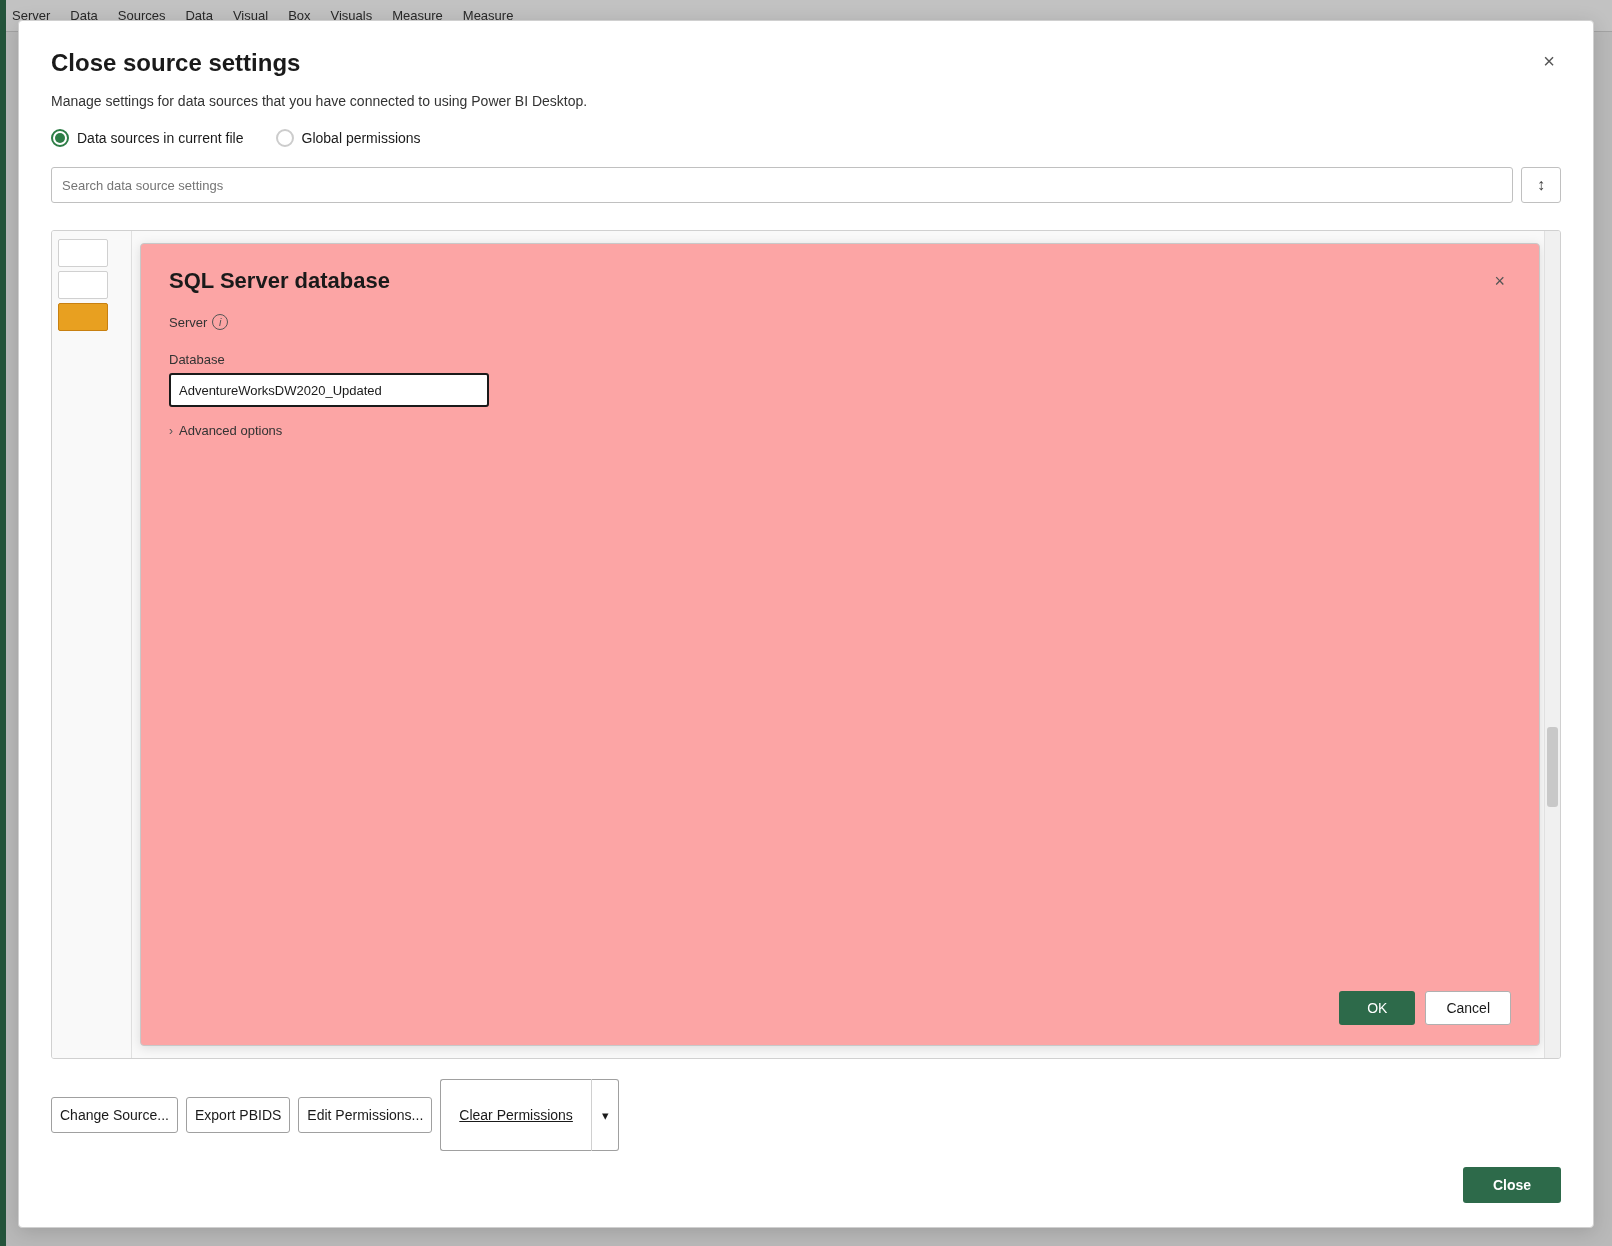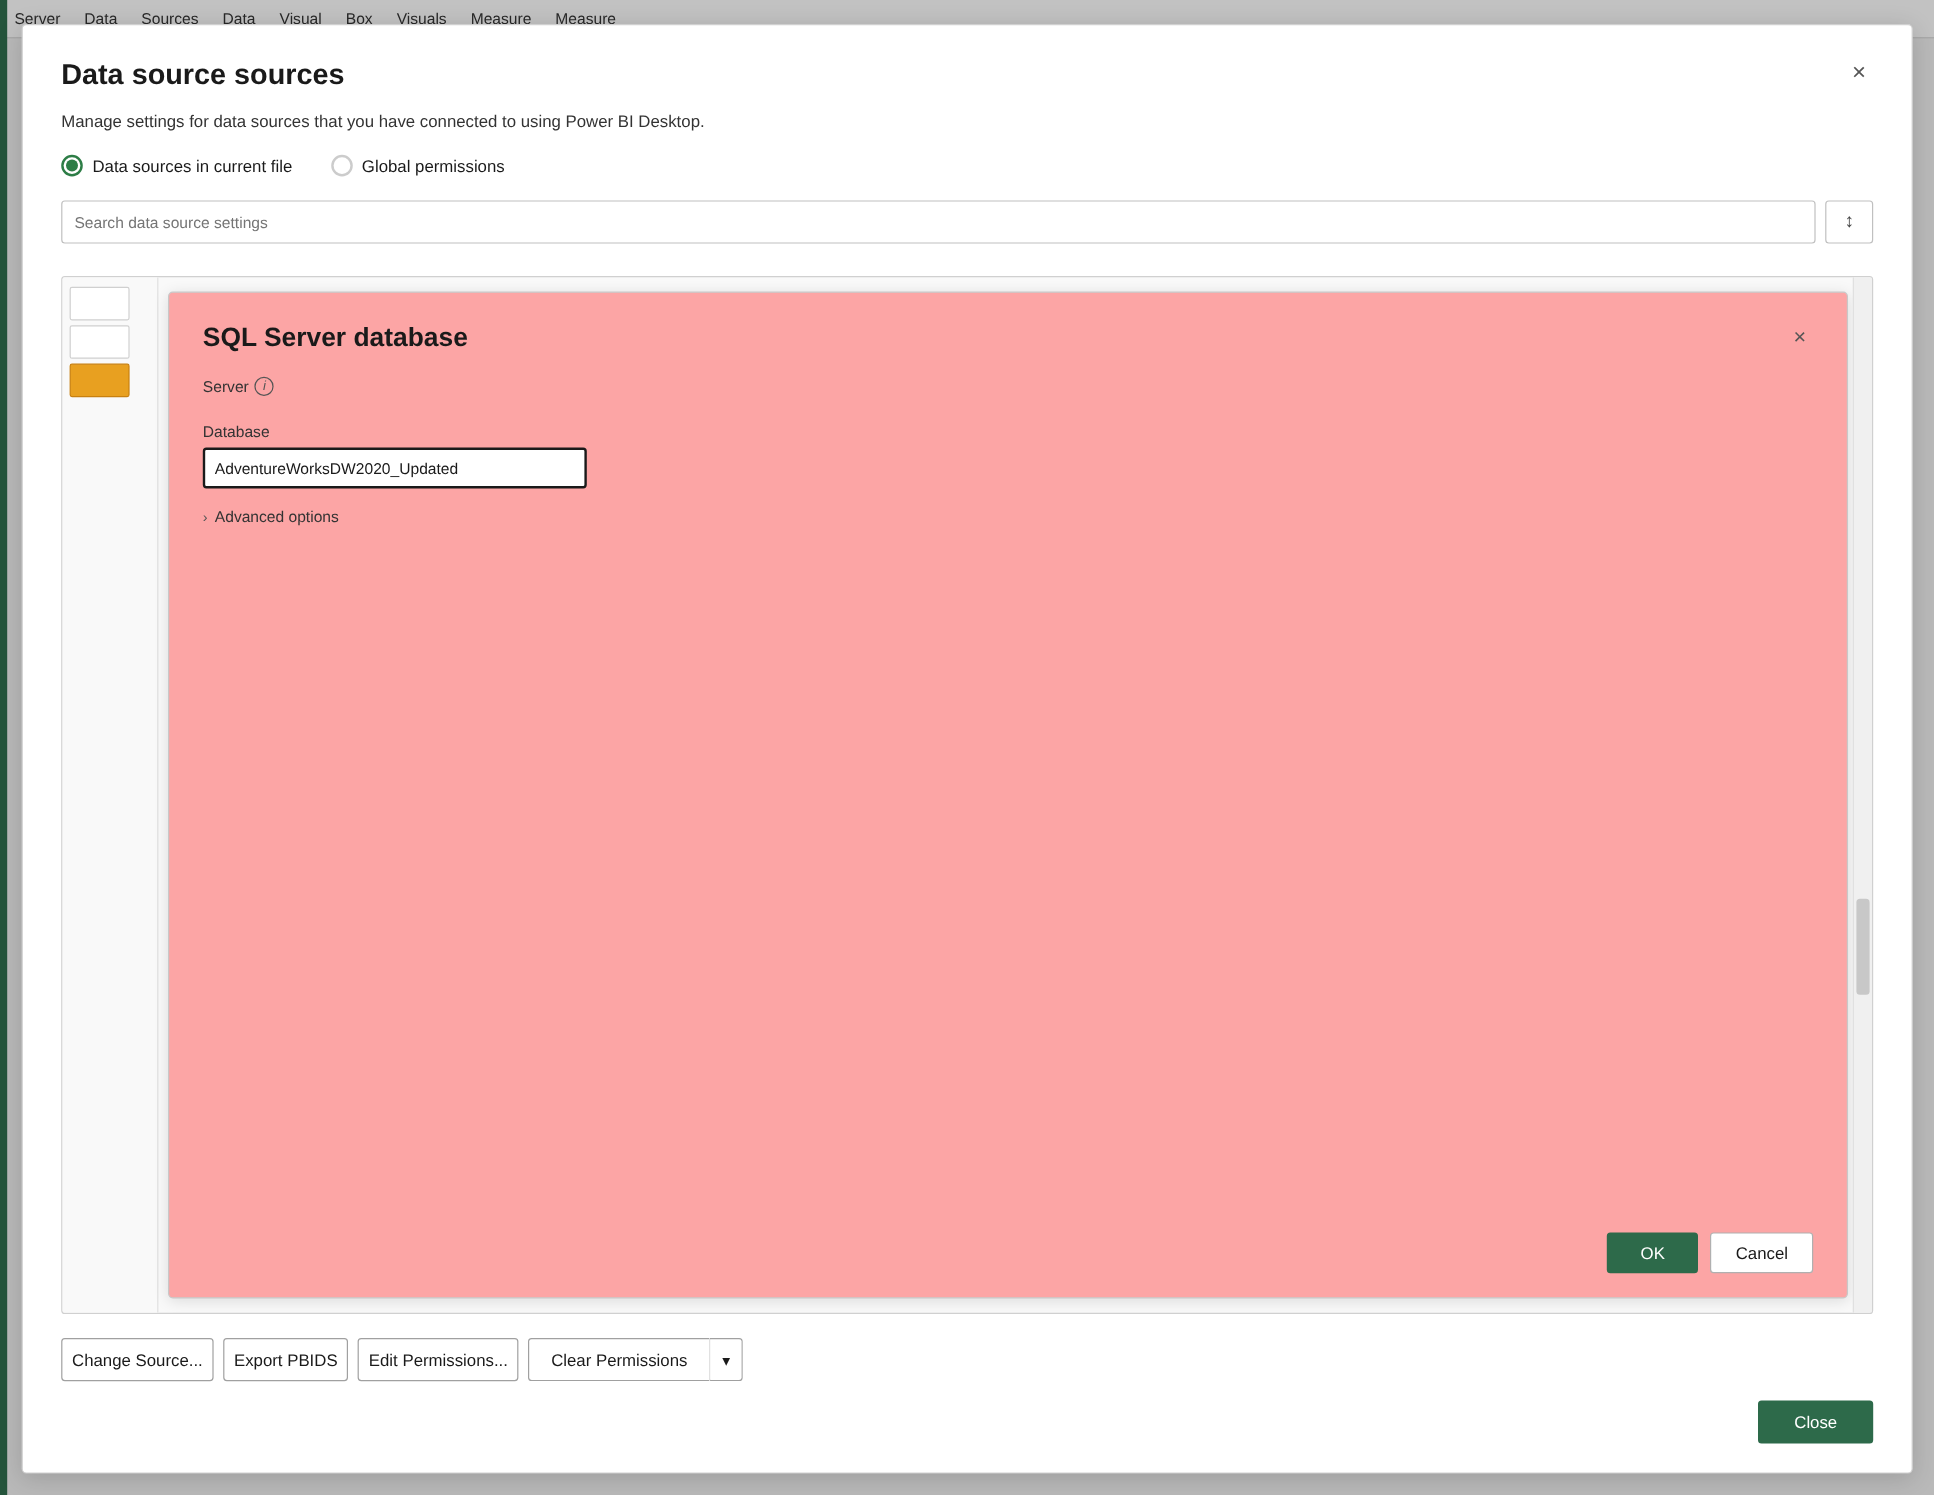--- a/index.html
+++ b/index.html
@@ -330,29 +330,30 @@
       font-weight: 500;
       cursor: pointer;
     }
 
     .clear-permissions-group {
       display: flex;
       align-items: stretch;
     }
 
     .btn-clear-permissions {
-      padding: 9px 18px;
+      padding: 27px 18px;
       background: #fff;
       color: #1a1a1a;
       border: 1.5px solid #a0a0a0;
       border-right: none;
       border-radius: 3px 0 0 3px;
       font-size: 14px;
       font-weight: 500;
       cursor: pointer;
+      text-decoration: underline;
     }
 
     .btn-dropdown-arrow {
       padding: 0 10px;
       background: #fff;
       color: #1a1a1a;
       border: 1.5px solid #a0a0a0;
       border-left: 1px solid #d0d0d0;
       border-radius: 0 3px 3px 0;
       font-size: 13px;
@@ -367,21 +368,21 @@
       justify-content: flex-end;
     }
 
     .btn-close-dialog {
       padding: 10px 30px;
       background: #2d6a4a;
       color: #fff;
       border: none;
       border-radius: 3px;
       font-size: 14px;
-      font-weight: 400;
+      font-weight: 700;
       cursor: pointer;
     }
 
     
     .left-accent {
       position: absolute;
       left: 0; top: 0; bottom: 0;
       width: 6px;
       background: #2d6a4a;
     }
@@ -417,21 +418,21 @@
   <span>Measure</span>
 </div>
 
 <div class="backdrop"></div>
 
 <div class="left-accent"></div>
 
 <div class="main-dialog">
 
   <div class="dialog-header">
-    <h1 class="dialog-title">Data source sources</h1>
+    <h1 class="dialog-title">Close source settings</h1>
     <button class="close-btn">×</button>
   </div>
 
   <p class="dialog-subtitle">Manage settings for data sources that you have connected to using Power BI Desktop.</p>
 
   <div class="radio-row">
     <label class="radio-option">
       <div class="radio-circle selected"></div>
       <span>Data sources in current file</span>
     </label>

